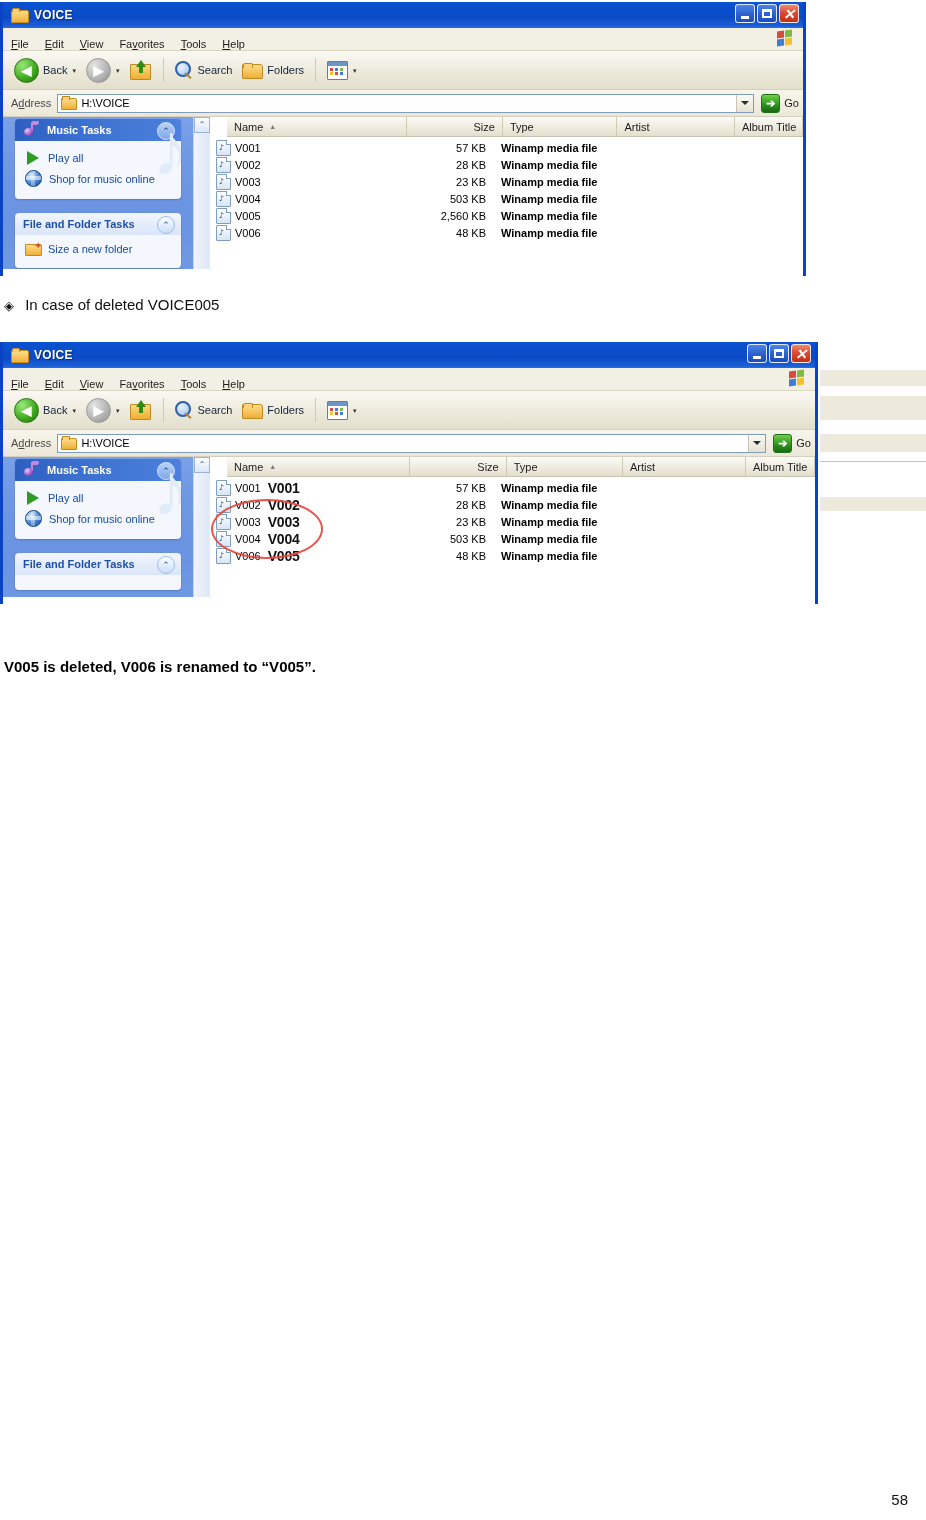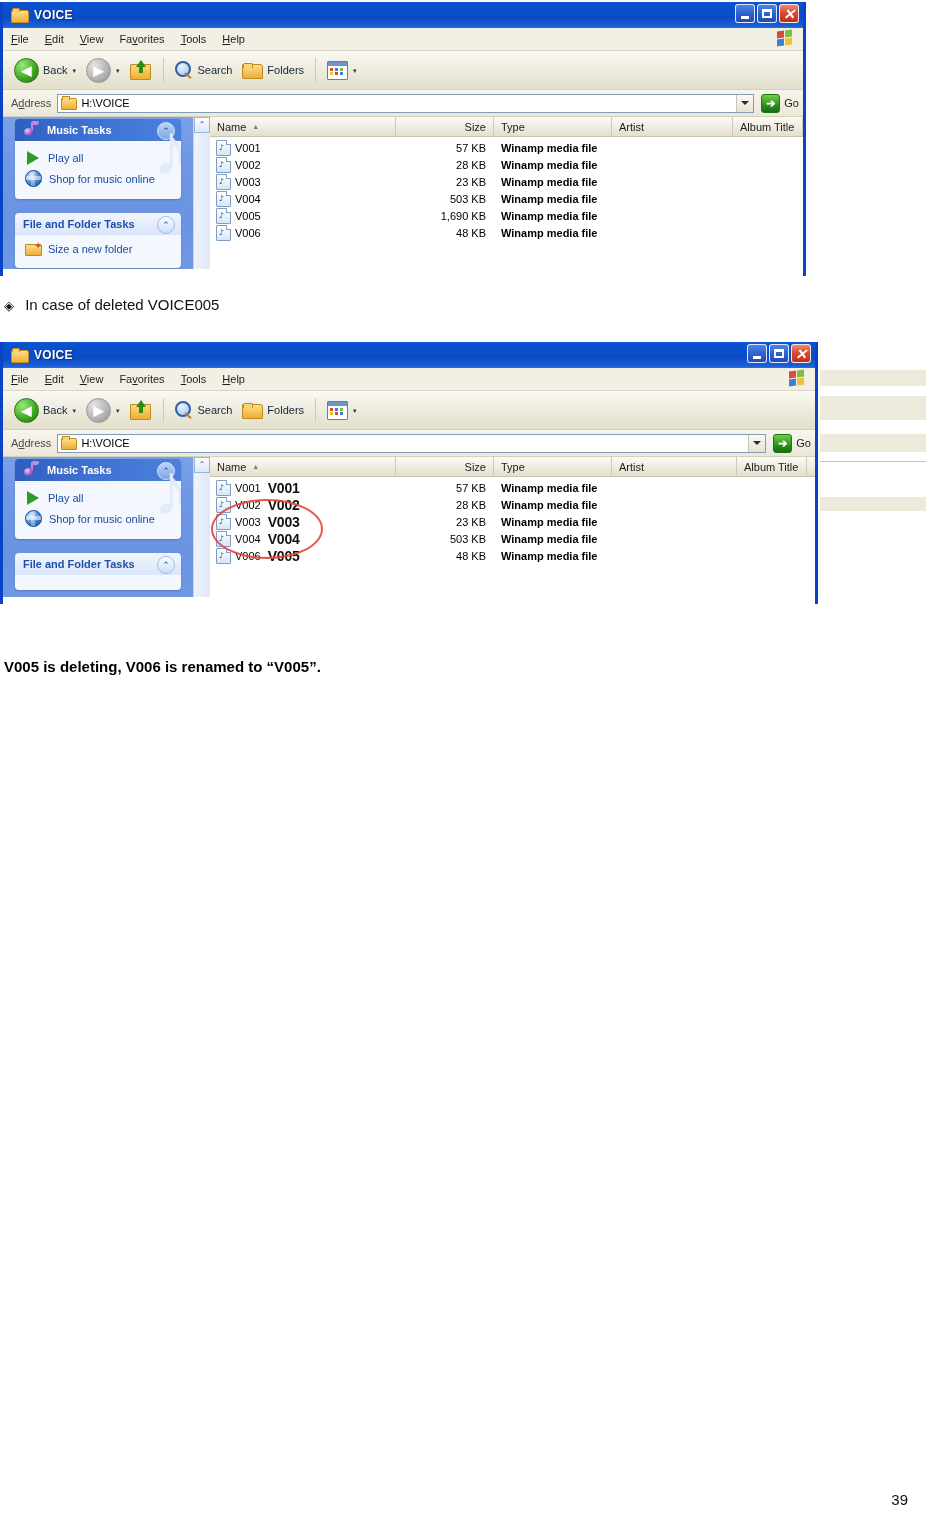--- a/index.html
+++ b/index.html
@@ -53,21 +53,21 @@
   .tb-btn.min i{display:block;width:8px;height:3px;background:#fff;margin-top:7px;}
   .tb-btn.max i{display:block;width:10px;height:9px;border:2px solid #fff;border-top-width:3px;box-sizing:border-box;}
   .tb-btn.close i{
     display:block;color:#fff;font-size:14px;font-weight:bold;line-height:14px;
     font-family:"Liberation Sans",sans-serif;
   }
 
   
   .menubar{
     height:22px;background:#F2EFE4;border-bottom:1px solid #DBD6C4;
-    display:flex;align-items:center;padding-left:8px;position:relative;
+    display:flex;align-items:flex-end;padding-left:8px;position:relative;
   }
   .menubar .mi{
     font-size:11px;color:#1d1d1d;margin-right:16px;white-space:nowrap;
   }
   .menubar .mi u{text-decoration:underline;}
   .menubar .winflag{
     position:absolute;right:8px;top:2px;width:18px;height:17px;
   }
   .winflag span{position:absolute;width:7px;height:7px;transform:skewY(-9deg);}
   .winflag .q1{left:0;top:1px;background:#D94B3C;}
@@ -231,20 +231,21 @@
     border:1px solid #9BB3D6;box-sizing:border-box;
     display:flex;align-items:center;justify-content:center;font-size:8px;color:#27406B;line-height:1;
   }
   .vscroll .track{position:absolute;top:16px;bottom:0;left:0;right:0;background:linear-gradient(to right,#EFF3FB,#DFE8F6);}
 
   
   .filelist{flex:1;background:#ffffff;position:relative;overflow:hidden;}
   .col-head{
     display:flex;height:19px;background:linear-gradient(to bottom,#FBFAF5,#EDEADD 60%,#E3DFCF);
     border-bottom:1px solid #C9C4B1;
+    margin-left:17px;
   }
   .col-head .ch{
     font-size:11px;color:#1d1d1d;display:flex;align-items:center;padding-left:7px;
     border-right:1px solid #CFCAB7;box-sizing:border-box;white-space:nowrap;
   }
   .col-head .ch.num{justify-content:flex-end;padding-right:7px;}
   .col-head .sortarr{margin-left:6px;font-size:7px;color:#7a7a7a;line-height:1;}
   .frow{display:flex;height:17px;align-items:center;position:relative;}
   .frow .c-name{display:flex;align-items:center;padding-left:6px;box-sizing:border-box;}
   .frow .c-size{text-align:right;padding-right:8px;box-sizing:border-box;}
@@ -490,21 +491,21 @@
             <span class="c-size sz" style="width: 98px;">503 KB</span>
             <span class="c-type tp" style="width: 118px;">Winamp media file</span>
           </div>
           <div class="frow">
             <span class="c-name" style="width: 186px;">
               <span class="wmp-ico">
                 <span class="wv">♪</span>
               </span>
               <span class="nm">V005</span>
             </span>
-            <span class="c-size sz" style="width: 98px;">1,690 KB</span>
+            <span class="c-size sz" style="width: 98px;">2,560 KB</span>
             <span class="c-type tp" style="width: 118px;">Winamp media file</span>
           </div>
           <div class="frow">
             <span class="c-name" style="width: 186px;">
               <span class="wmp-ico">
                 <span class="wv">♪</span>
               </span>
               <span class="nm">V006</span>
             </span>
             <span class="c-size sz" style="width: 98px;">48 KB</span>
@@ -730,15 +731,15 @@
     </div>
   </div>
 </div>
 
 <div class="remnant" style="left:820px;top:370px;width:106px;height:16px;"></div>
 <div class="remnant" style="left:820px;top:396px;width:106px;height:24px;"></div>
 <div class="remnant" style="left:820px;top:434px;width:106px;height:18px;"></div>
 <div class="remnant line" style="left:820px;top:461px;width:106px;height:1px;"></div>
 <div class="remnant" style="left:820px;top:497px;width:106px;height:14px;"></div>
 
-<div class="caption" style="left:4px;top:658px;">V005 is deleting, V006 is renamed to “V005”.</div>
-
-<div class="pagenum">39</div>
+<div class="caption" style="left:4px;top:658px;">V005 is deleted, V006 is renamed to “V005”.</div>
+
+<div class="pagenum">58</div>
 
 </body></html>

